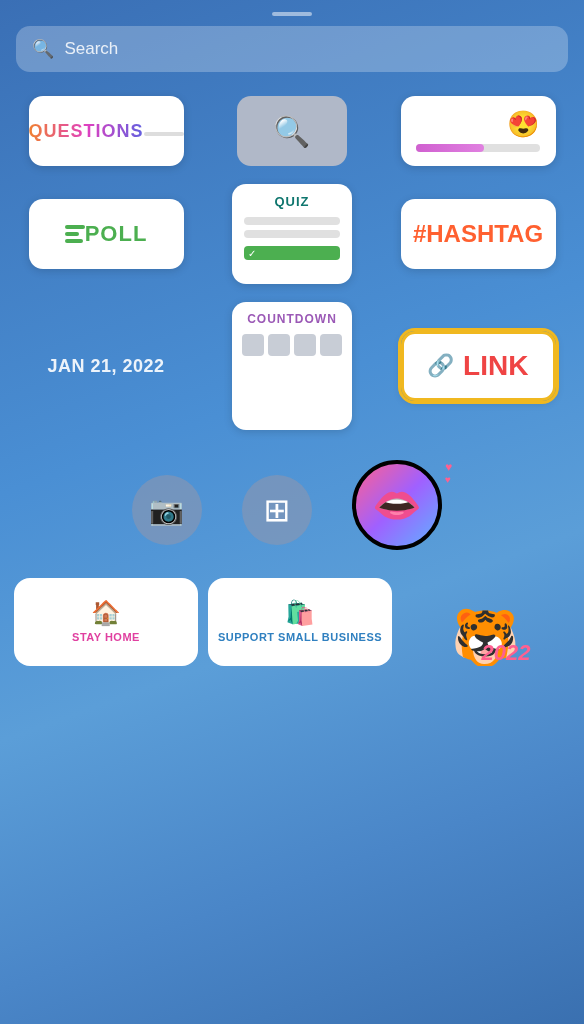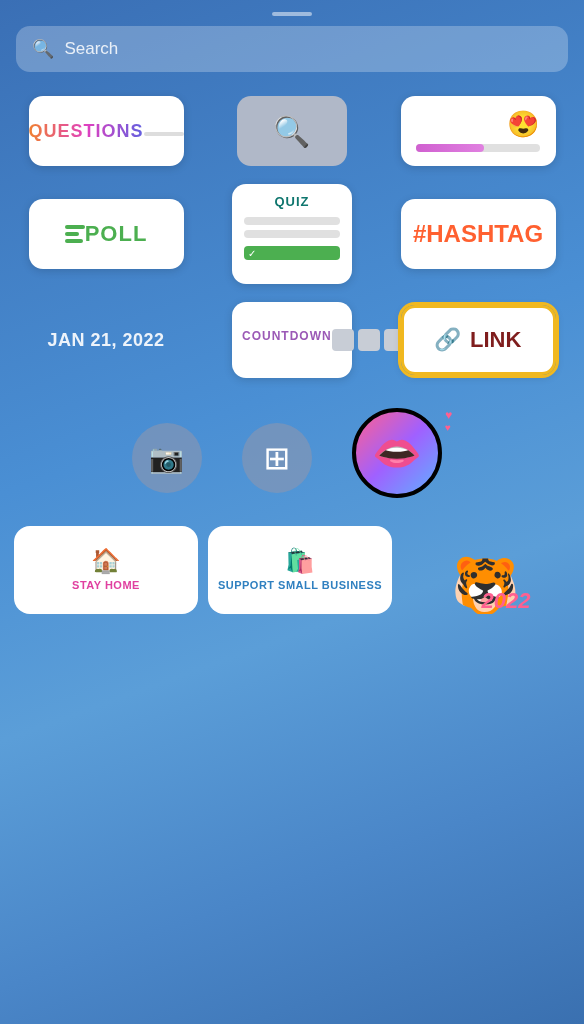--- a/index.html
+++ b/index.html
@@ -257,25 +257,25 @@
     .date-text {
       font-size: 18px;
       font-weight: 700;
       color: rgba(255,255,255,0.9);
       letter-spacing: 0.5px;
     }
 
     
     .countdown-sticker {
       width: 120px;
-      height: 76px;
-      background: white;
-      border-radius: 14px;
-      display: flex;
-      flex-direction: row;
+      height: 128px;
+      background: white;
+      border-radius: 14px;
+      display: flex;
+      flex-direction: column;
       align-items: center;
       justify-content: flex-start;
       padding: 10px 10px 10px;
       box-shadow: 0 2px 8px rgba(0,0,0,0.15);
     }
     .countdown-title {
       font-size: 12px;
       font-weight: 700;
       color: #9b59b6;
       letter-spacing: 1px;
@@ -304,23 +304,23 @@
       gap: 8px;
       box-shadow: 0 2px 8px rgba(0,0,0,0.15);
       border: 3px solid #f0b820;
       outline: 3px solid #f0b820;
     }
     .link-icon {
       font-size: 22px;
       color: #4a7fd4;
     }
     .link-text {
-      font-size: 22px;
+      font-size: 28px;
       font-weight: 700;
-      color: #7f1d1d;
+      color: #ef4444;
     }
 
     
     .bottom-actions {
       display: flex;
       align-items: center;
       justify-content: center;
       gap: 40px;
       margin-top: 30px;
       padding: 0 20px;

